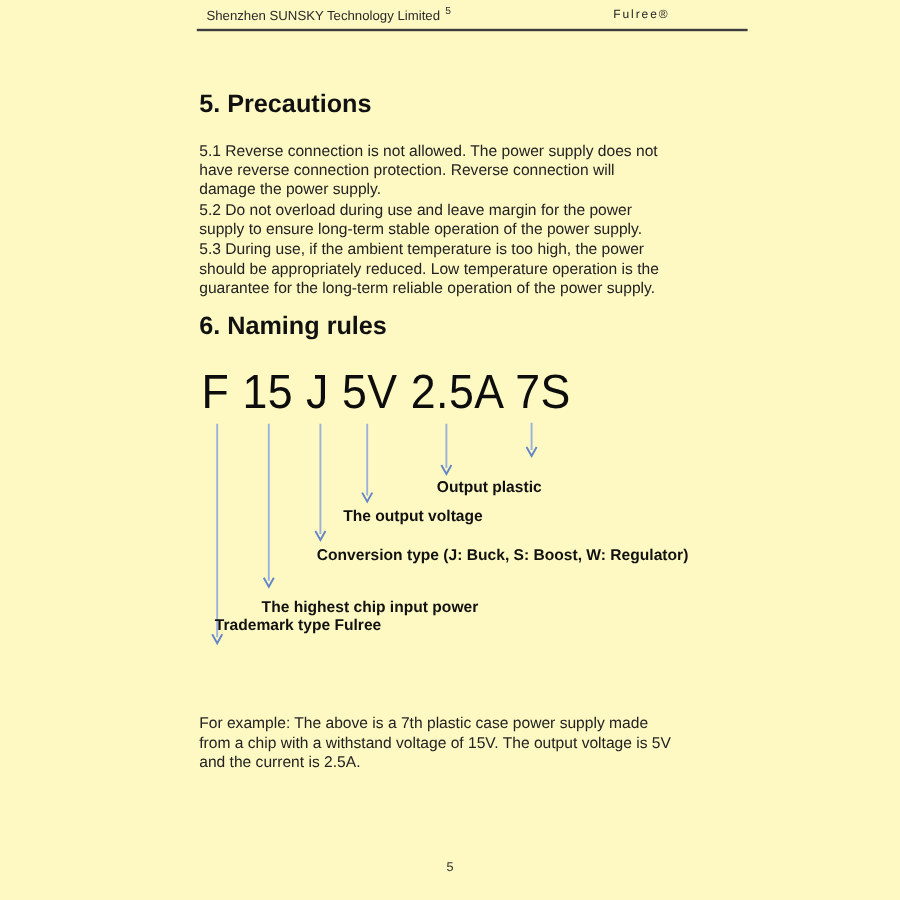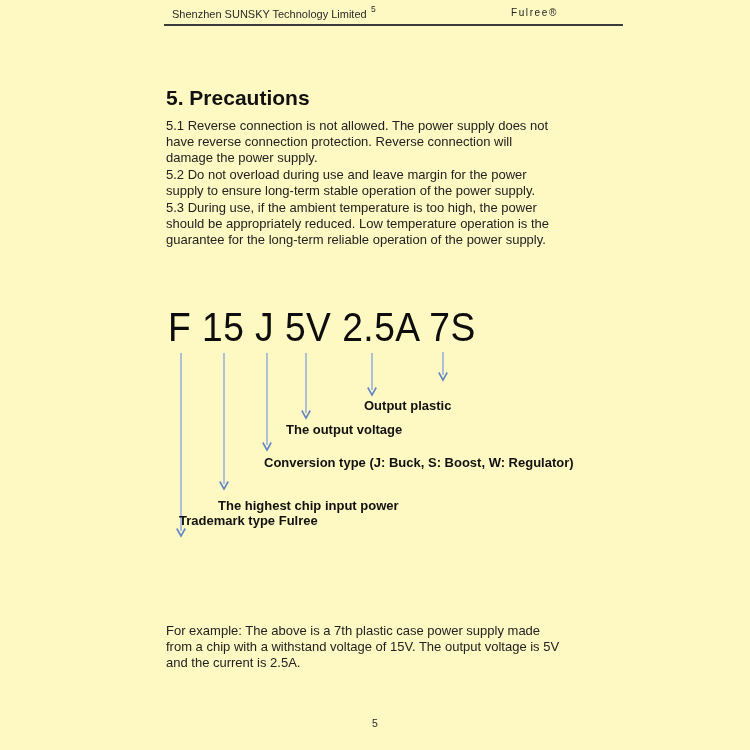--- a/index.html
+++ b/index.html
@@ -7,31 +7,31 @@
     position:relative; width:750px; height:750px; background:#fef9c3;
     font-family:"Liberation Sans", sans-serif; color:#1e1e1e; overflow:hidden;
   }
   
   .hdr-company { position:absolute; left:172px; top:8px; font-size:11px; color:#2a2a2a; }
   .hdr-sup     { position:absolute; left:371px; top:4px; font-size:8.5px; color:#2a2a2a; }
   .hdr-brand   { position:absolute; left:511px; top:7px; font-size:10px; letter-spacing:1.6px; color:#222; }
   .hdr-rule    { position:absolute; left:164px; top:24px; width:459px; height:2px; background:#3c3c3c; }
   
   .sec-h { position:absolute; left:166px; font-size:21px; font-weight:bold; color:#111; }
-  #h-precautions { top:86px; }
+  #h-precautions { top:75px; }
   #h-naming { top:260px; }
   
   .para {
     position:absolute; left:166px; width:424px;
     font-size:13px; line-height:15.8px; white-space:pre-line; color:#222;
   }
   #p1 { top:118px; }
   #p2 { top:167px; }
   #p3 { top:200px; }
-  #example { top:595px;margin-top:28px; }
+  #example { top:595px; }
   
   .code {
     position:absolute; left:168px; top:305px;
     font-size:40px; letter-spacing:0.5px; white-space:nowrap; color:#0d0d0d;
     transform:scaleX(0.93); transform-origin:left top;
   }
   
   .dlabel { position:absolute; font-size:13px; font-weight:bold; white-space:pre-line; color:#111; }
   #lbl-housing    { left:458px; top:359px; width:174px; text-align:center; line-height:16px; }
   #lbl-current    { left:364px; top:398px; }
@@ -59,20 +59,21 @@
   <div class="sec-h" id="h-precautions">5. Precautions</div>
   <div class="para" id="p1">5.1 Reverse connection is not allowed. The power supply does not
 have reverse connection protection. Reverse connection will
 damage the power supply.</div>
   <div class="para" id="p2">5.2 Do not overload during use and leave margin for the power
 supply to ensure long-term stable operation of the power supply.</div>
   <div class="para" id="p3">5.3 During use, if the ambient temperature is too high, the power
 should be appropriately reduced. Low temperature operation is the
 guarantee for the long-term reliable operation of the power supply.</div>
 
+  <div class="sec-h" id="h-naming">6. Naming rules</div>
   <div class="code">F 15 J 5V 2.5A 7S</div>
 
   <svg class="arrow" style="left:437px; top:352px;" width="12" height="30">
     <line x1="6" y1="0" x2="6" y2="23"></line>
       <polyline points="1.8,20.5 6,28 10.2,20.5"></polyline>
   </svg>
   <svg class="arrow" style="left:366px; top:353px;" width="12" height="44">
     <line x1="6" y1="0" x2="6" y2="37"></line>
       <polyline points="1.8,34.5 6,42 10.2,34.5"></polyline>
   </svg>

